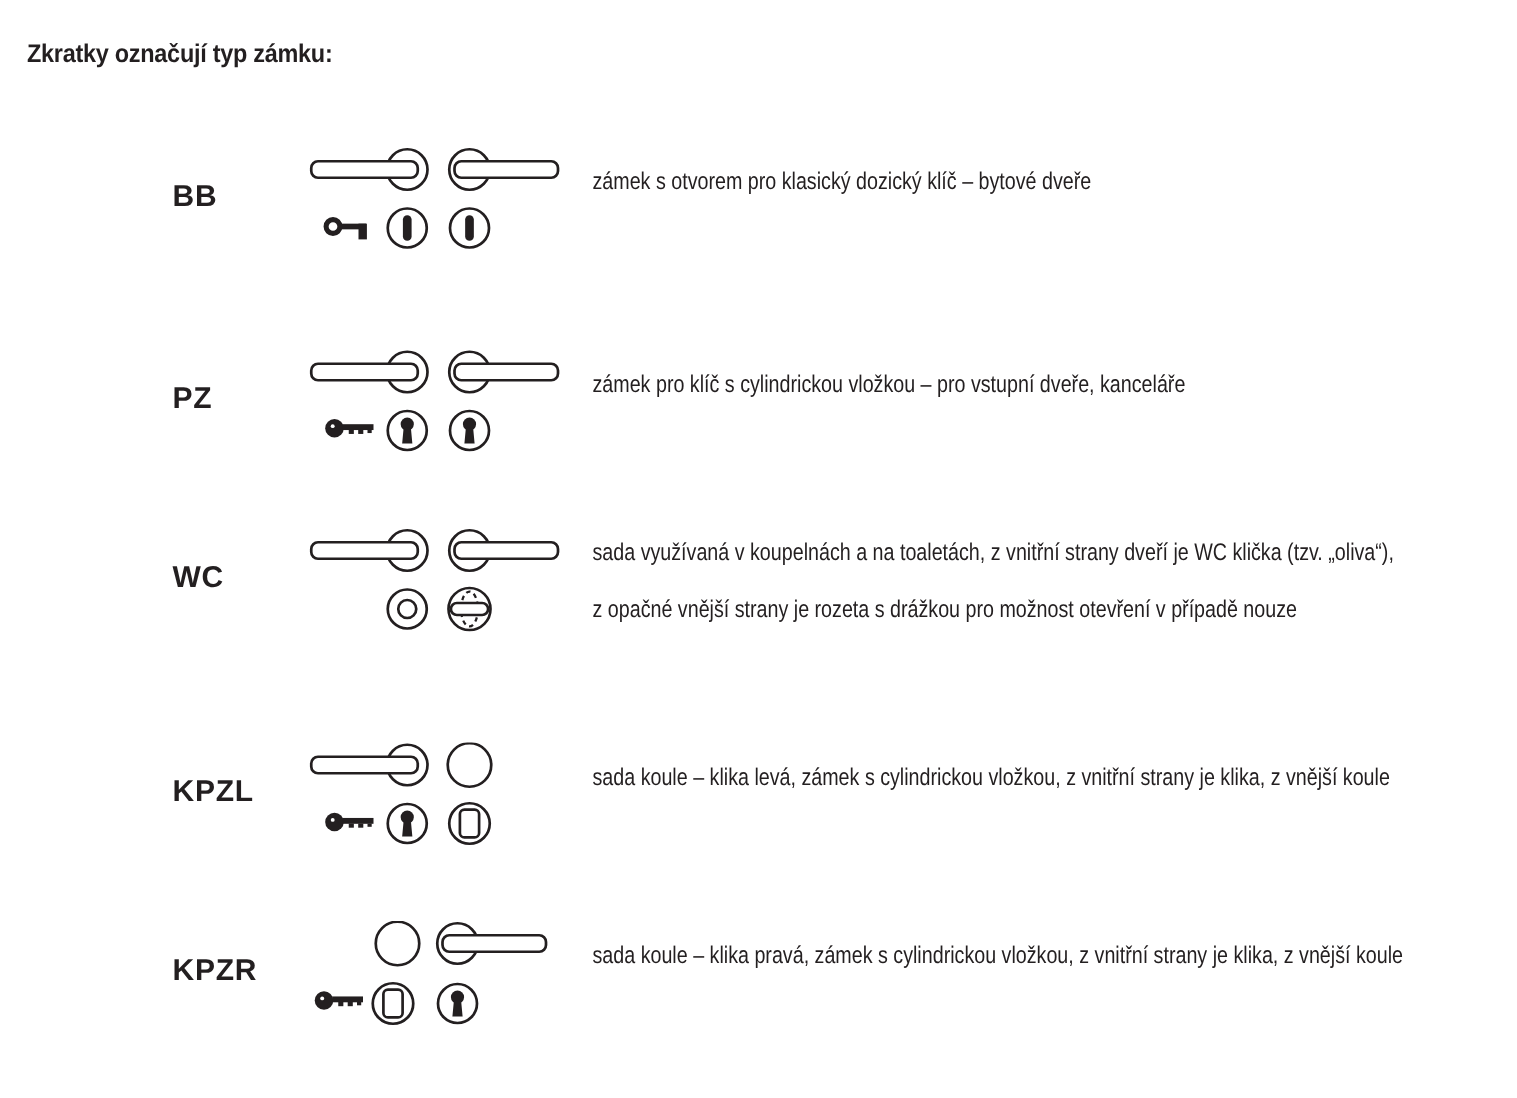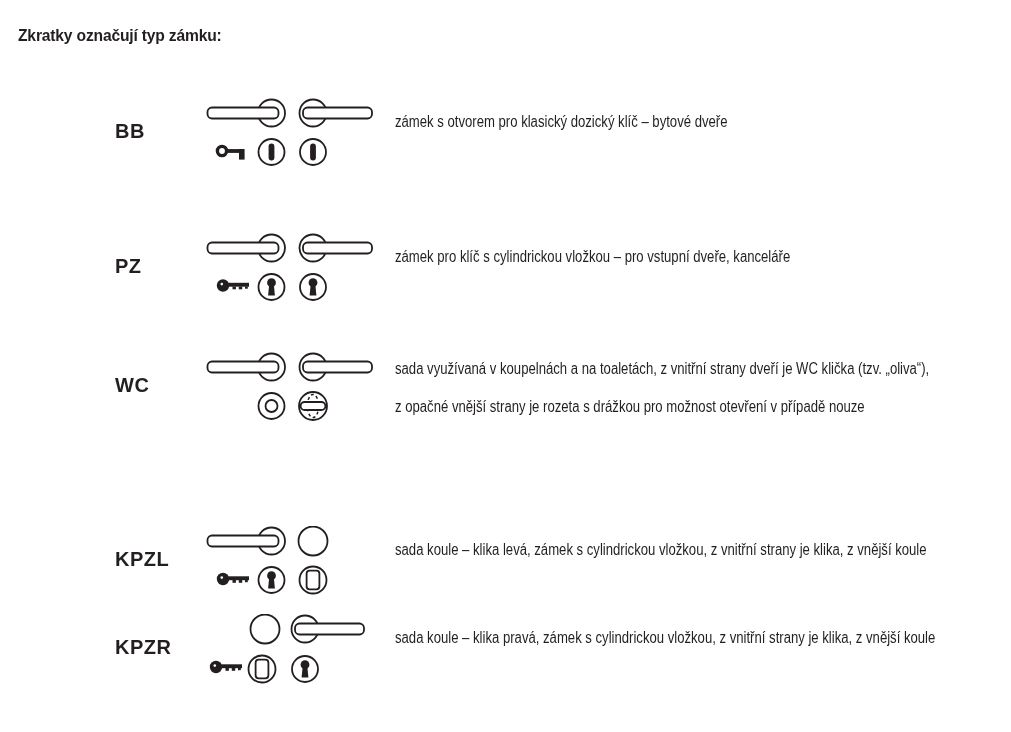--- a/index.html
+++ b/index.html
@@ -9,21 +9,21 @@
   }
   .title {
     position:absolute; left:18px; top:26px; margin:0;
     font-size:17px; font-weight:bold; line-height:20px; white-space:nowrap;
     transform:scaleX(0.92); transform-origin:0 0; letter-spacing:-0.2px;
   }
   .row { position:absolute; left:0; width:1011px; height:75px; }
   .row-bb   { top:98px; }
   .row-pz   { top:233px;text-decoration:underline; }
   .row-wc   { top:352px; }
-  .row-kpzl { top:526px; }
+  .row-kpzl { top:495px; }
   .row-kpzr { top:614px; }
   .code {
     position:absolute; left:115px; top:21px;
     font-size:20px; font-weight:bold; line-height:24px; letter-spacing:0.5px;
   }
   .icon-svg { position:absolute; left:205px; top:0; }
   .desc {
     position:absolute; left:395px; top:13px; width:745px;
     font-size:16px; line-height:22px; white-space:pre-line;
     transform:scaleX(0.82); transform-origin:0 0;

